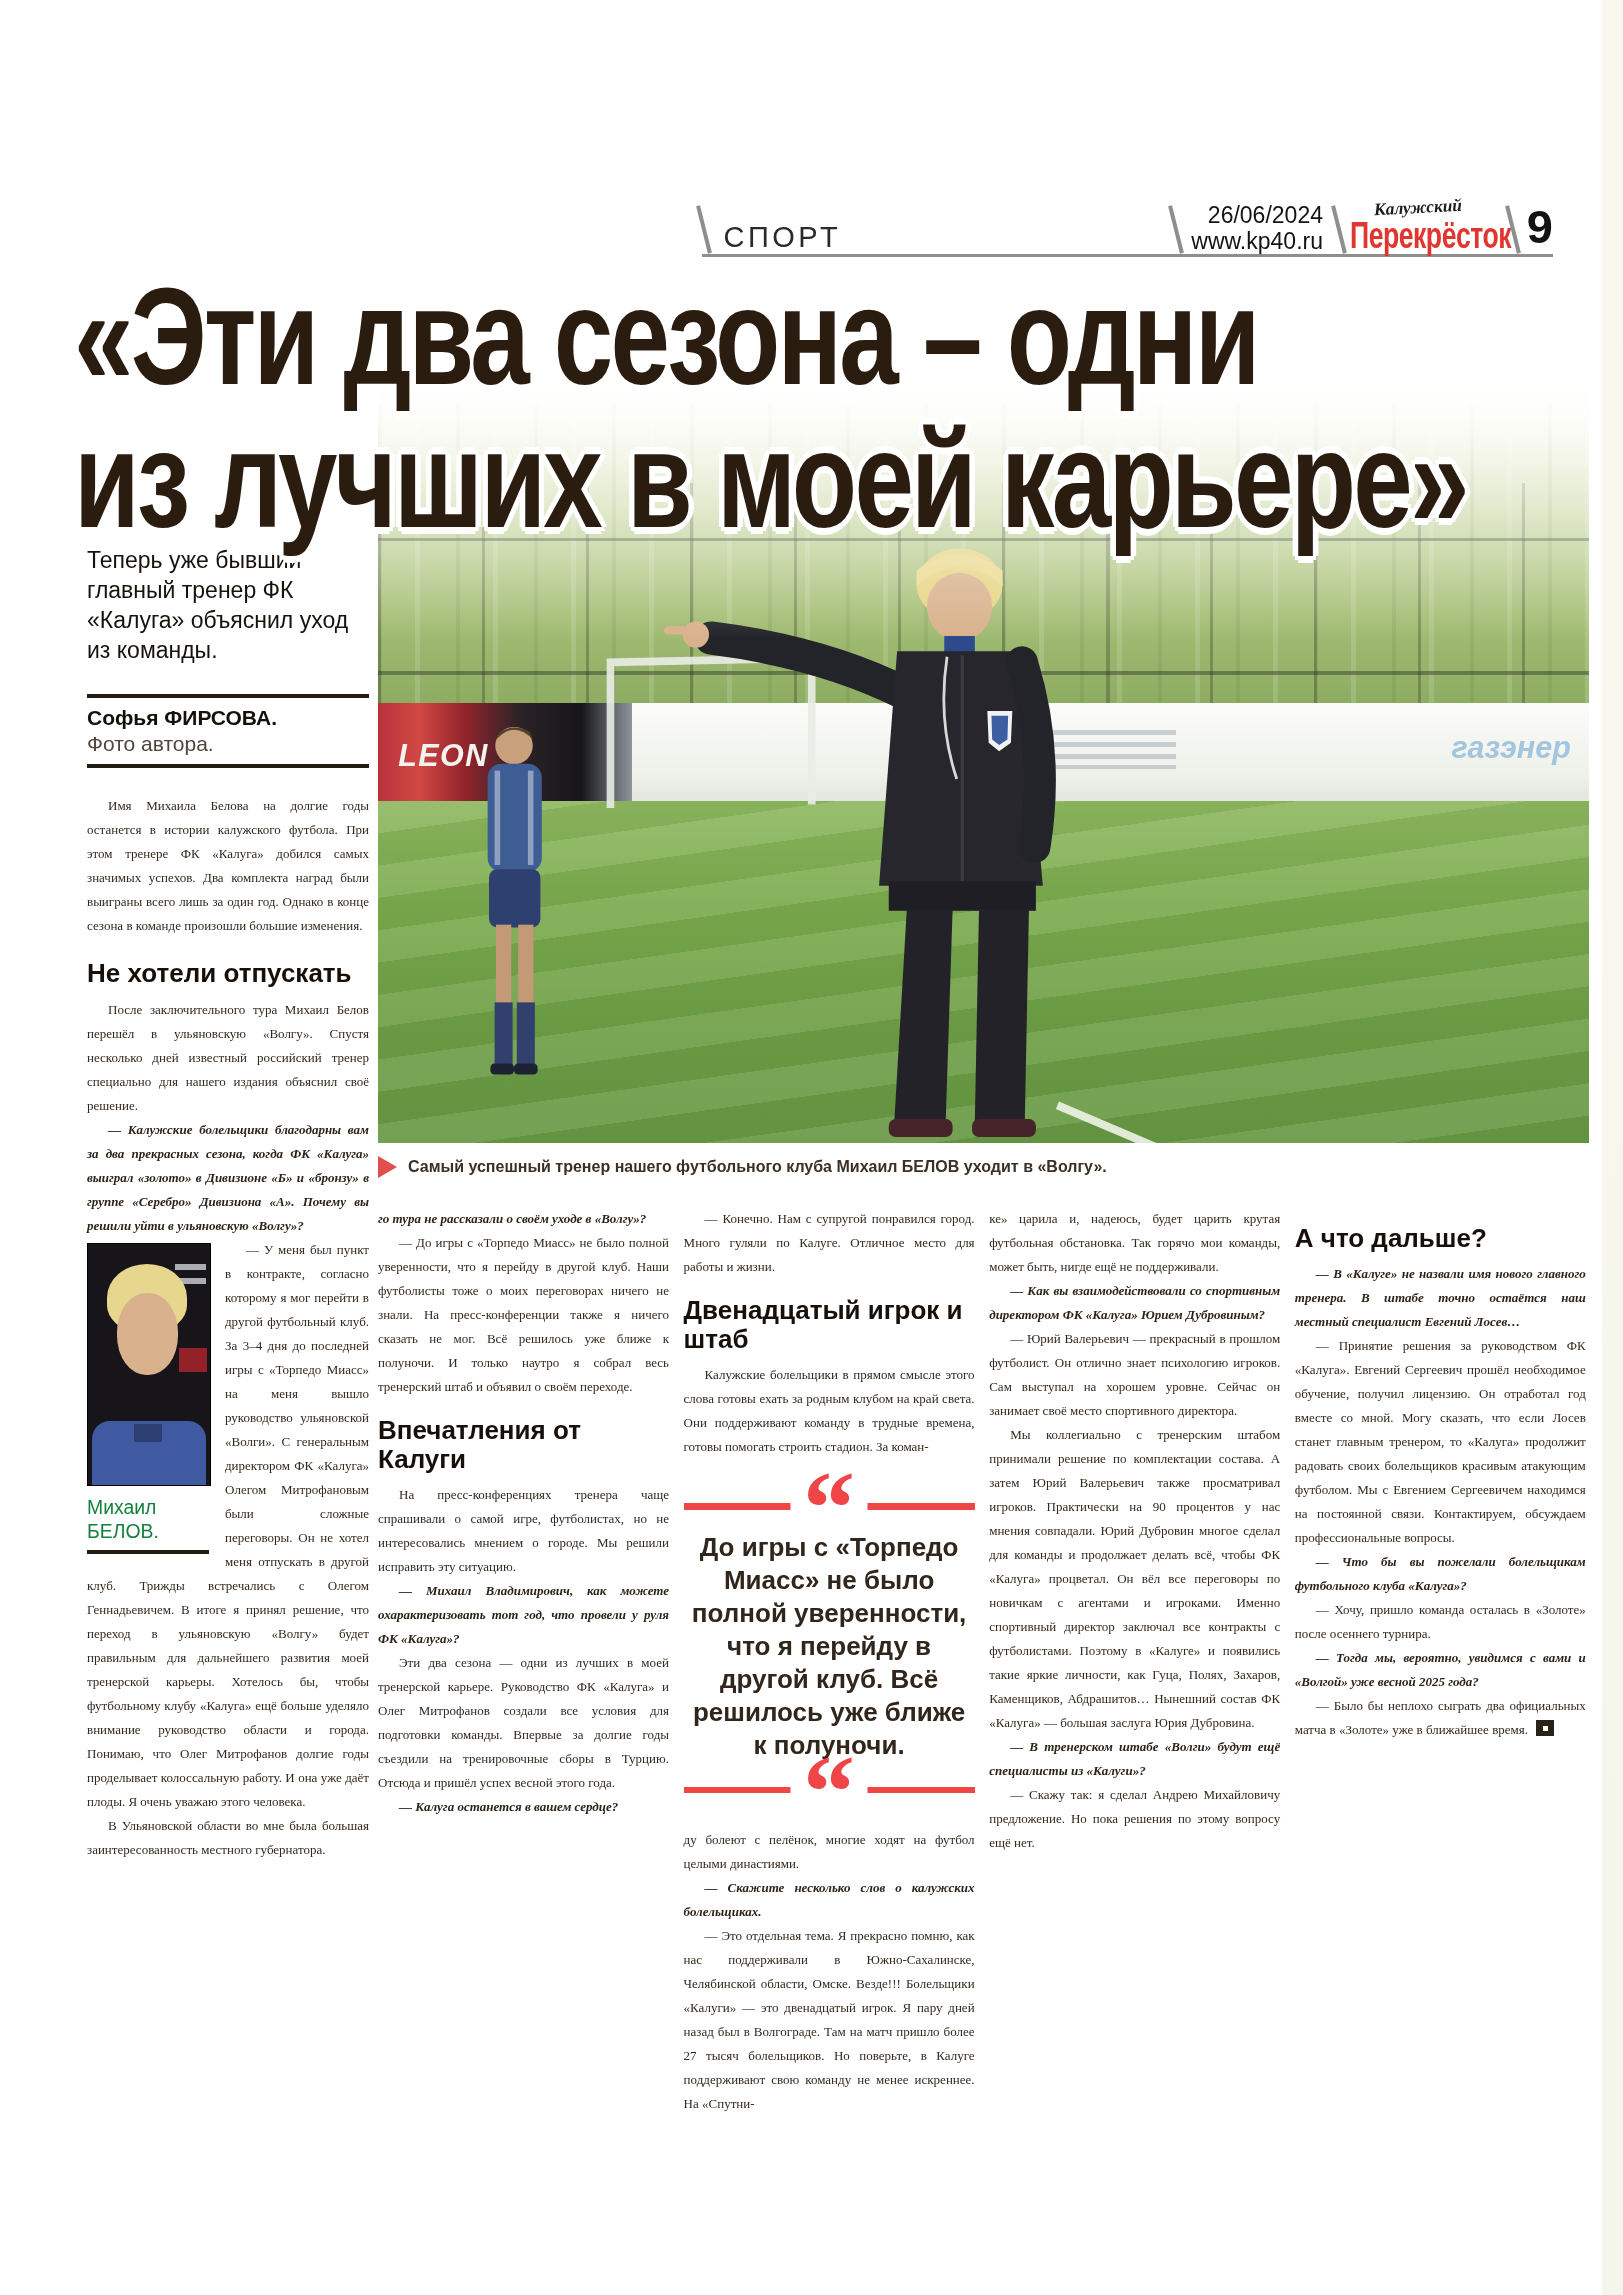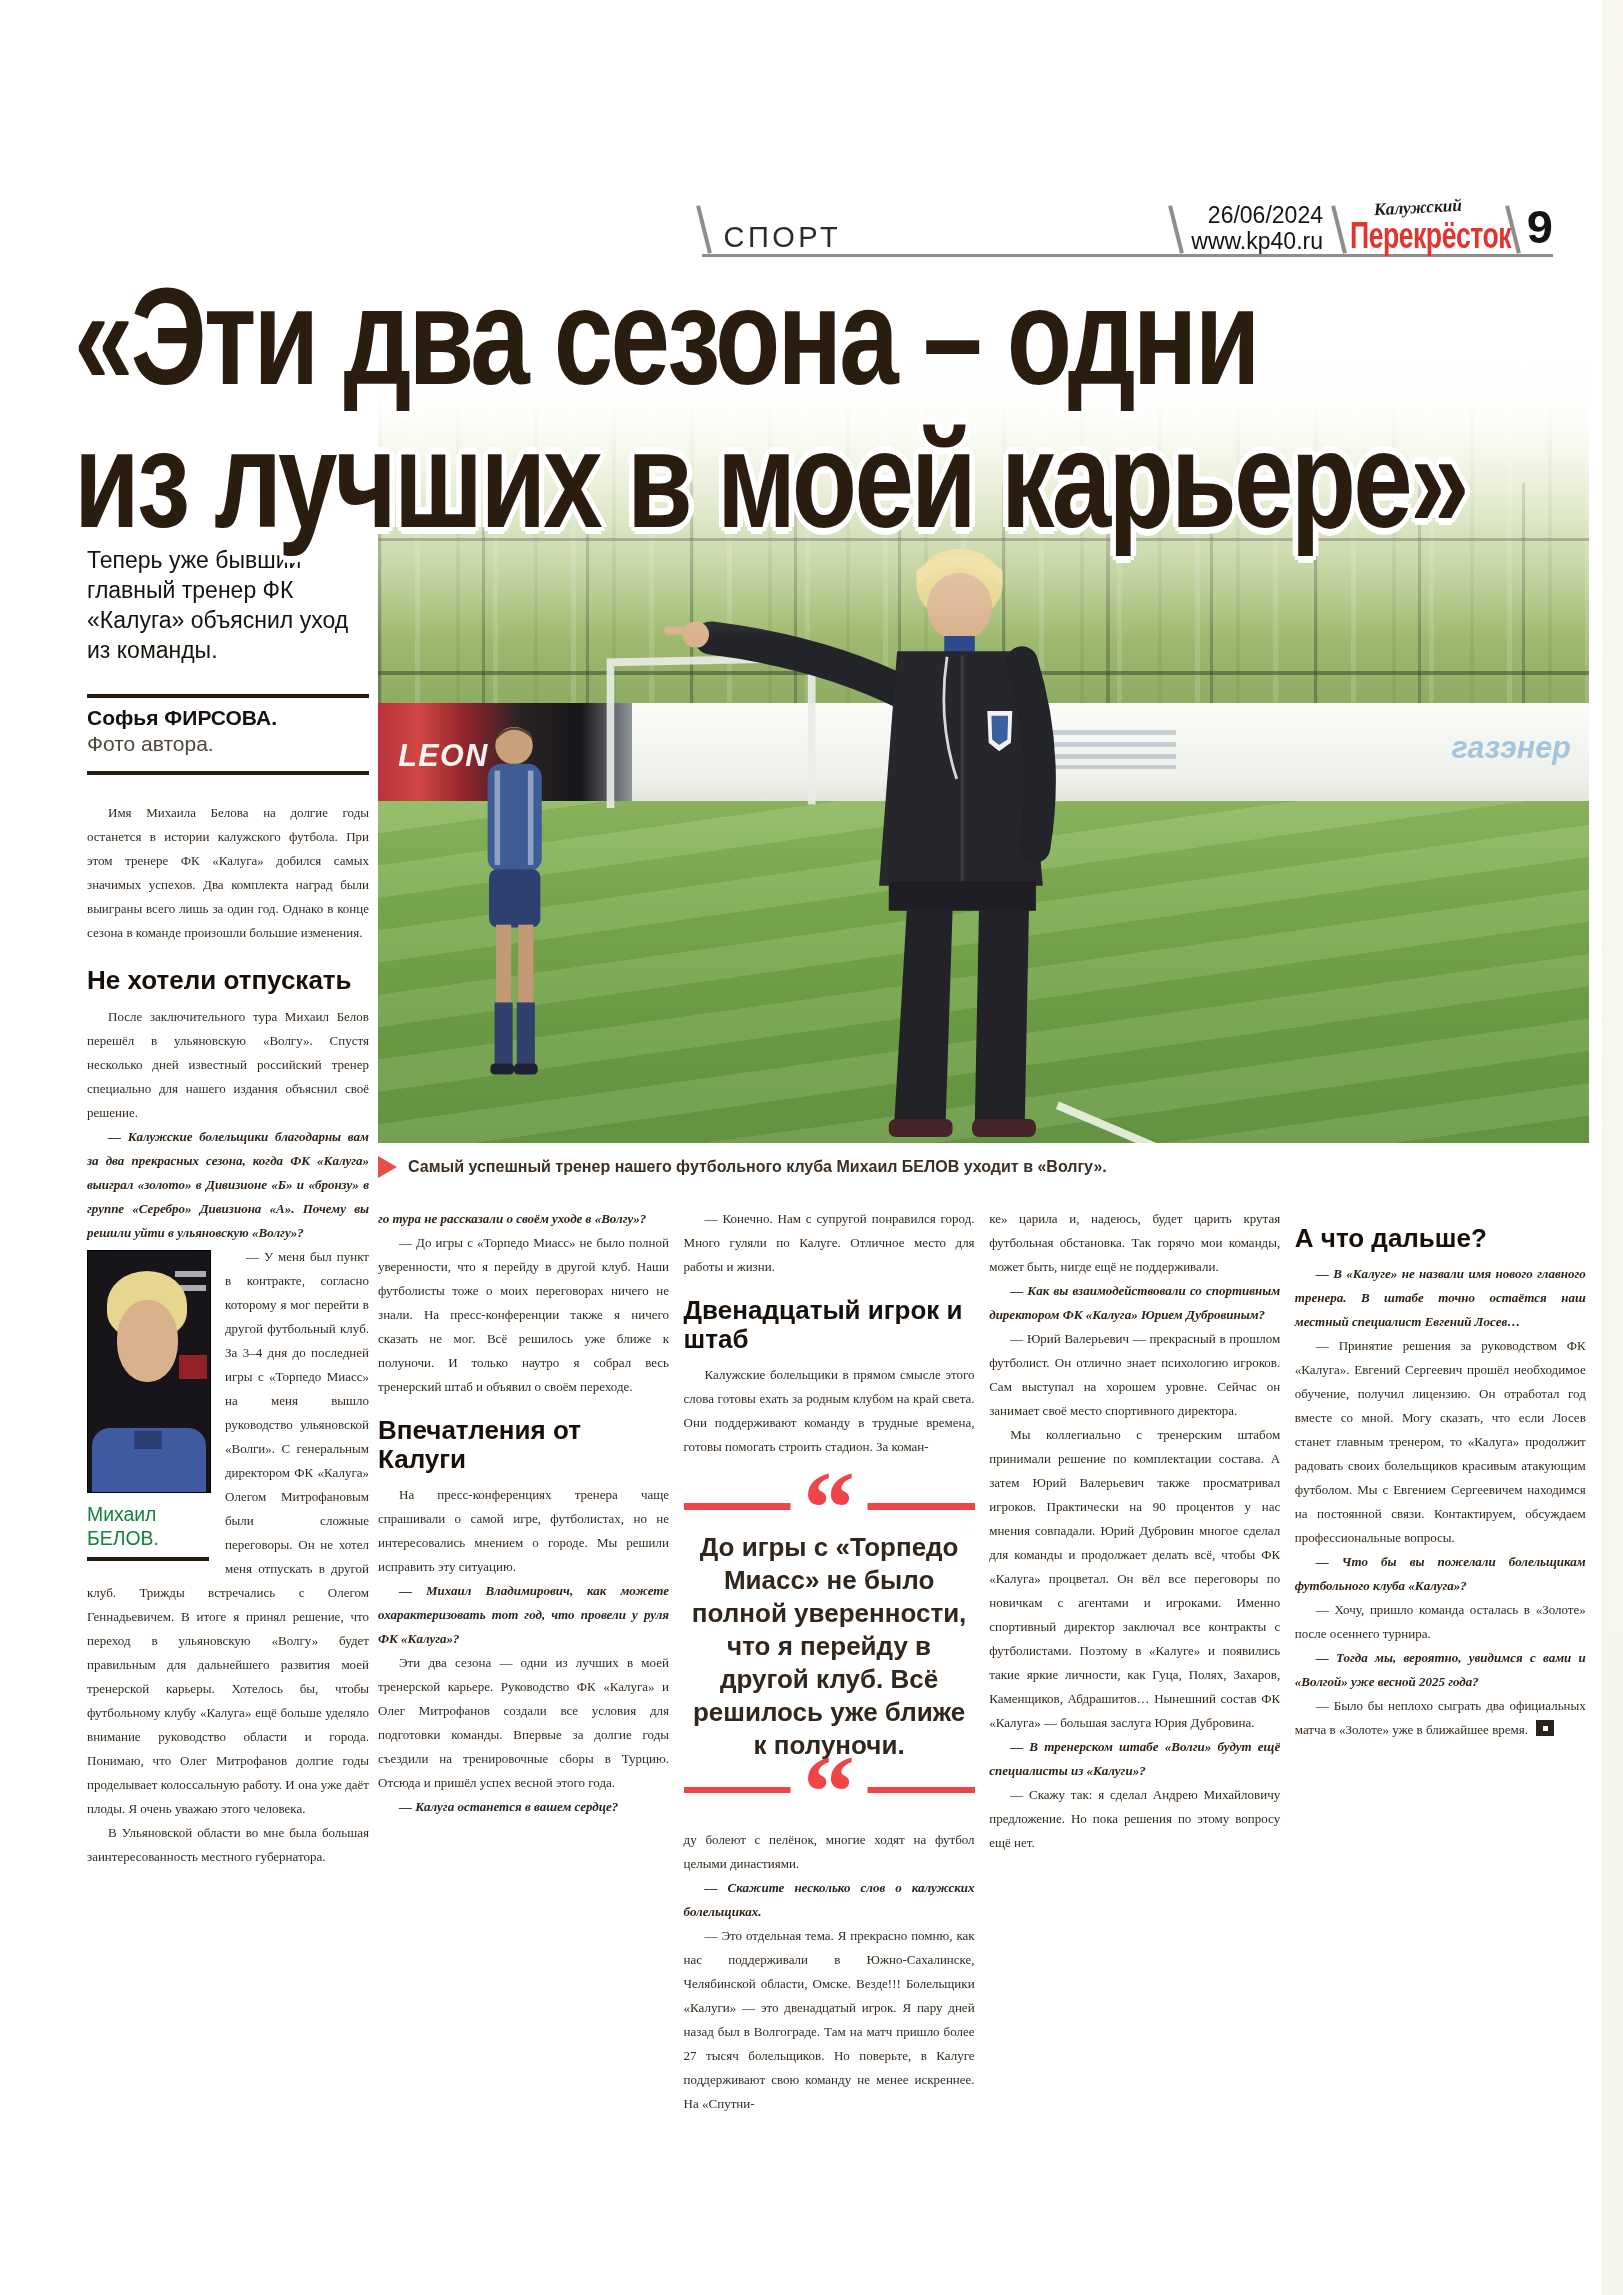--- a/index.html
+++ b/index.html
@@ -68,21 +68,21 @@
   .cap-arrow{width:0;height:0;border-left:19.4px solid #e2504c;border-top:11.8px solid transparent;
         border-bottom:11.8px solid transparent;flex:0 0 auto;}
 
   
   .col1{position:absolute;left:87px;top:545px;width:282px;}
   .cols{position:absolute;left:378px;top:1207px;width:1209px;display:flex;gap:14.6px;}
   .cols .col{width:291px;flex:0 0 auto;}
 
   .lead{font-family:"Liberation Sans",sans-serif;font-size:23px;line-height:30px;color:#18120c;margin-bottom:29px;}
   .rule{border-top:4.9px solid #241b12;}
-  .byline{margin:0;padding:7px 0 14px 0;font-family:"Liberation Sans",sans-serif;font-size:21px;line-height:26px;}
+  .byline{margin:0;padding:7px 0 7px 0;font-family:"Liberation Sans",sans-serif;font-size:21px;line-height:26px;}
   .byline .author{font-weight:bold;color:#16100a;}
   .byline .credit{color:#4d463d;}
   .afterbyline{margin-bottom:26px;}
 
   .para,.qpara{font-size:13px;line-height:24px;text-align:justify;text-indent:21px;color:#34281d;}
   .qpara{font-weight:bold;font-style:italic;color:#2e2318;}
   .cont{text-indent:0;}
   .subhead{font-family:"Liberation Sans",sans-serif;font-weight:bold;font-size:26px;line-height:29px;
         color:#17100a;margin:16.7px 0 9.7px 0;}
   .col1 .subhead{margin-top:21px;}

